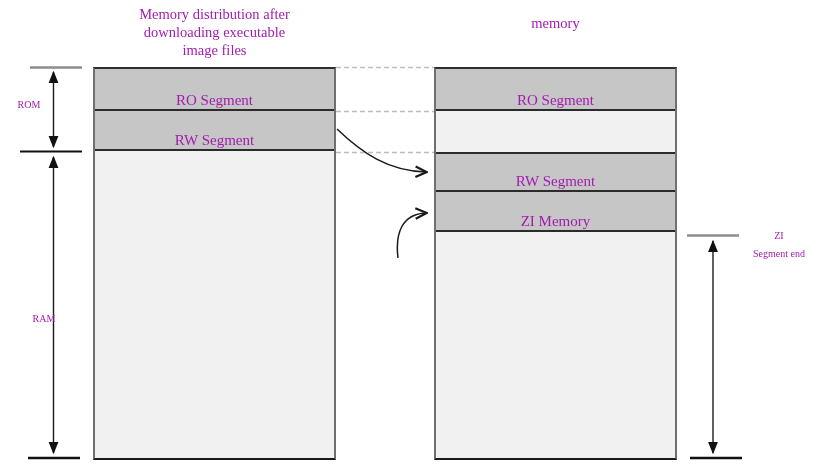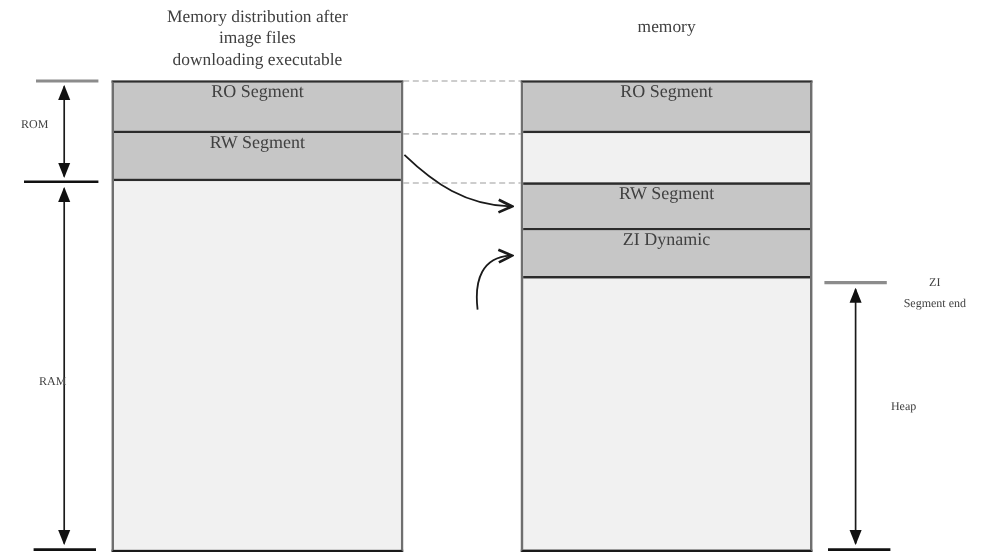--- a/index.html
+++ b/index.html
@@ -1,21 +1,21 @@
 <!DOCTYPE html>
 <html><head>
 <meta charset="utf-8">
 <style>
   html,body{margin:0;padding:0;background:#ffffff;}
   .canvas{
     position:relative;
     width:829px;height:464px;
     background:#ffffff;
     font-family:"Liberation Serif","DejaVu Serif",serif;
-    color:#404040;
+    color:#a21caf;
     overflow:hidden;
   }
   .title{
     position:absolute;
     text-align:center;
     font-size:14.5px;
     line-height:18px;
   }
   .col{
     position:absolute;
@@ -25,21 +25,21 @@
     border:2px solid #6f6f6f;
     border-top:2px solid #2f2f2f;
     border-bottom:2px solid #1a1a1a;
     background:#f1f1f1;
     display:flex;
     flex-direction:column;
   }
   .seg{
     box-sizing:border-box;
     display:flex;
-    align-items:flex-start;
+    align-items:flex-end;
     justify-content:center;
     font-size:15px;
     flex:0 0 auto;
   }
   .seg.gray{background:#c6c6c6;}
   .seg.light{background:#f1f1f1;}
   .bb{border-bottom:2px solid #2b2b2b;}
   .bt{border-top:2px solid #2b2b2b;}
   .grow{flex:1 1 auto;}
   .side-label{
@@ -81,22 +81,22 @@
     <line x1="687" y1="235.5" x2="739" y2="235.5" stroke="#8c8c8c" stroke-width="2.6"></line>
     <line x1="690" y1="458" x2="742" y2="458" stroke="#111111" stroke-width="2.4"></line>
     <line x1="713" y1="241" x2="713" y2="453" stroke="#1a1a1a" stroke-width="1.4" marker-start="url(#tri)" marker-end="url(#tri)"></line>
 
     <path d="M 337 129 C 362 153, 388 171, 426 172" fill="none" stroke="#1a1a1a" stroke-width="1.5" marker-end="url(#vee)"></path>
     <path d="M 398 258 C 395 233, 402 214, 426 213" fill="none" stroke="#1a1a1a" stroke-width="1.5" marker-end="url(#vee)"></path>
   </svg>
 
   <div class="title" style="left:93px;top:5px;width:243px;">
     <div>Memory distribution after</div>
+    <div>downloading executable</div>
     <div>image files</div>
-    <div>downloading executable</div>
   </div>
 
   <div class="title" style="left:434px;top:14px;width:243px;">
     <div>memory</div>
   </div>
 
   <div class="col" style="left:93px;">
     <div class="seg gray bb" style="height:42px;">
       <span>RO Segment</span>
     </div>
@@ -112,27 +112,26 @@
     <div class="seg gray bb" style="height:42px;">
       <span>RO Segment</span>
     </div>
     <div class="seg light" style="height:41px;">
       <span></span>
     </div>
     <div class="seg gray bt bb" style="height:40px;">
       <span>RW Segment</span>
     </div>
     <div class="seg gray bb" style="height:40px;">
-      <span>ZI Dynamic</span>
+      <span>ZI Memory</span>
     </div>
   </div>
 
   <div class="side-label" style="left:6px;top:99px;width:46px;">ROM</div>
   <div class="side-label" style="left:21px;top:313px;width:46px;">RAM</div>
 
   <div class="side-label" style="left:719px;top:227px;width:120px;line-height:18px;">
     <div>ZI</div>
     <div>Segment end</div>
   </div>
 
-  <div class="side-label" style="left:703px;top:334px;width:100px;">Heap</div>
 
 </div>
 
 </body></html>

